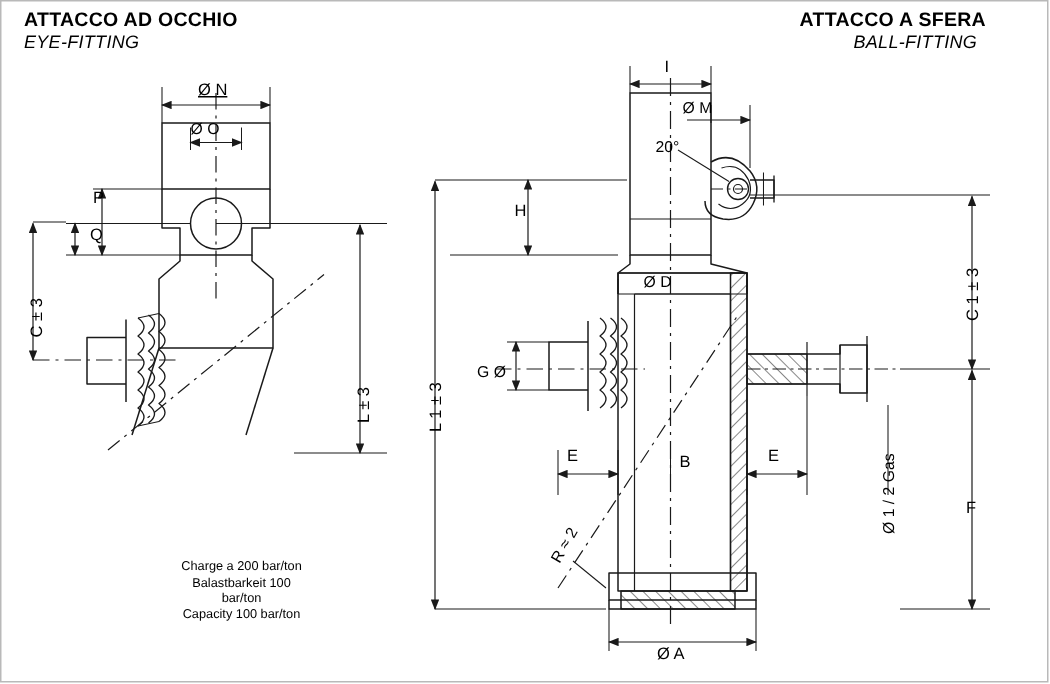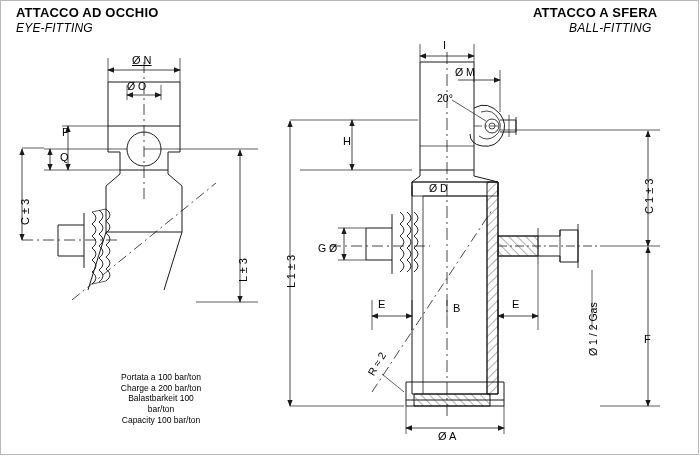--- a/index.html
+++ b/index.html
@@ -218,18 +218,17 @@
 <div class="lbl dimb vert" style="left:644px;top:214px;transform:rotate(-90deg);">C 1 ± 3</div>
 <div class="lbl dimb" style="left:378px;top:299px;">E</div>
 <div class="lbl dimb" style="left:512px;top:299px;">E</div>
 <div class="lbl dimb" style="left:453px;top:303px;">B</div>
 <div class="lbl dimb" style="left:644px;top:334px;">F</div>
 <div class="lbl dim vert" style="left:366px;top:372px;transform:rotate(-60deg);">R ≈ 2</div>
 <div class="lbl dim vert" style="left:588px;top:356px;transform:rotate(-90deg);">Ø 1 / 2 Gas</div>
 <div class="lbl dimb" style="left:438px;top:431px;">Ø  A</div>
 
 <div class="cap" style="left:86px;top:372px;width:150px;">
-  <div>Portata a 100 bar/ton</div>
   <div>Charge a 200 bar/ton</div>
   <div>Balastbarkeit 100</div>
   <div>bar/ton</div>
   <div>Capacity 100 bar/ton</div>
 </div>
 
 </body></html>

